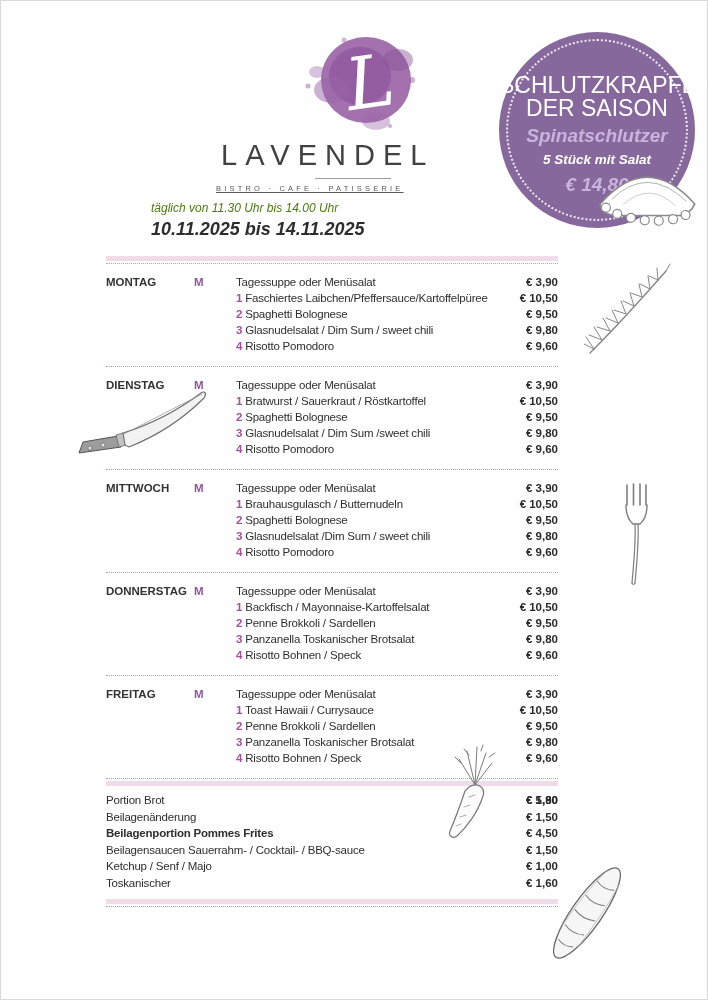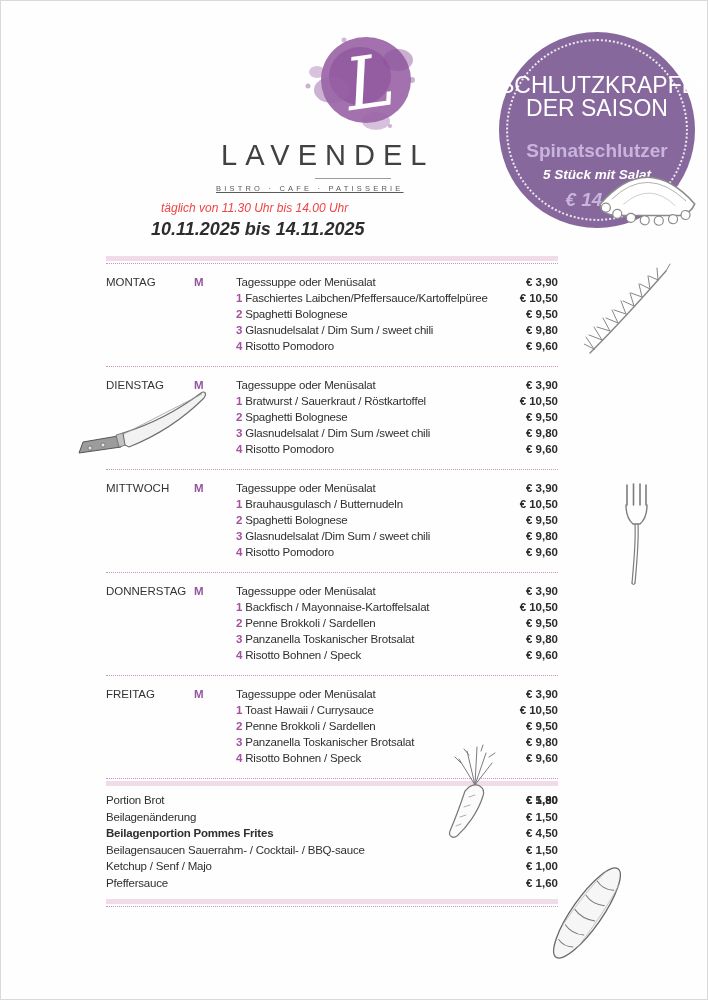--- a/index.html
+++ b/index.html
@@ -14,34 +14,34 @@
   #logo .divider{width:76px;height:1px;background:#9b9b9b;margin:6px auto 5px;}
   #logo .tagline{font-size:7.5px;letter-spacing:3.2px;color:#5a5a5a;padding-left:3px;text-decoration:underline;}
   #logo-blob{position:absolute;left:293px;top:26px;width:140px;height:112px;}
   
   #badge{position:absolute;left:498px;top:31px;width:196px;height:196px;border-radius:50%;
     background:#87689c;text-align:center;}
   #badge .ring{position:absolute;left:7px;top:7px;right:7px;bottom:7px;border-radius:50%;
     border:2px dotted rgba(255,255,255,.85);}
   #badge .txt{position:relative;padding-top:42px;line-height:23px;}
   .badge-title{color:#fff;font-size:23px;font-weight:400;}
-  .badge-dish{color:#c9b4dd;font-size:19px;font-weight:bold;margin-top:19px;}
+  .badge-dish{color:#c9b4dd;font-size:19px;font-weight:bold;font-style:italic;margin-top:4px;}
   .badge-portion{color:#fff;font-size:13.5px;font-weight:bold;font-style:italic;margin-top:1px;}
   .badge-price{color:#c9b4dd;font-size:19px;font-weight:bold;font-style:italic;margin-top:2px;}
   
   #schedule{position:absolute;left:150px;top:200px;font-style:italic;}
-  #schedule .hours{font-size:12px;color:#ef4444;margin-left:10px;}
+  #schedule .hours{font-size:12px;color:#4d7c0f;}
   #schedule .dates{font-size:18px;font-weight:bold;color:#2d2d2d;margin-top:4px;}
   
   #menu{position:absolute;left:105px;top:255px;width:452px;font-size:11.5px;}
   .band{height:5px;background:#f0dbe8;}
   .dotline{border-top:1.5px dotted #c795be;height:0;margin-top:2px;}
   .day-section{padding:10px 0 12px;border-bottom:1.5px dotted #c795be;}
   .menu-row{display:flex;line-height:16px;position:relative;padding-right:60px;}
-  .col-day{width:88px;font-weight:normal;color:#333;flex:none;}
+  .col-day{width:88px;font-weight:bold;color:#333;flex:none;}
   .col-m{width:42px;font-weight:bold;color:#9455a0;flex:none;}
   .col-item{flex:1;white-space:nowrap;letter-spacing:-0.2px;color:#2f2f2f;}
   .num{font-weight:bold;color:#a4509e;}
   .col-price{position:absolute;right:0;top:0;width:58px;text-align:right;
     font-weight:bold;color:#2b2b2b;white-space:nowrap;}
   
   #extras{padding-top:6px;}
   .extras-row{display:flex;line-height:16.5px;position:relative;padding-right:60px;}
   .extras-label{flex:1;white-space:nowrap;letter-spacing:-0.2px;color:#2f2f2f;}
   .extras-row.bold .extras-label{font-weight:bold;}
@@ -302,21 +302,21 @@
       </div>
       <div class="extras-row">
         <div class="extras-label">Beilagensaucen Sauerrahm- / Cocktail- / BBQ-sauce</div>
         <div class="col-price">€ 1,50</div>
       </div>
       <div class="extras-row">
         <div class="extras-label">Ketchup / Senf / Majo</div>
         <div class="col-price">€ 1,00</div>
       </div>
       <div class="extras-row">
-        <div class="extras-label">Pfeffersauce</div>
+        <div class="extras-label">Toskanischer</div>
         <div class="col-price">€ 1,60</div>
       </div>
     </div>
 
     <div class="band mt8"></div>
     <div class="dotline"></div>
   </div>
 
   <svg id="rosemary" class="illus" width="88" height="95" viewBox="0 0 88 95">
     <g stroke="#878787" stroke-width="1" fill="none" stroke-linecap="round">

